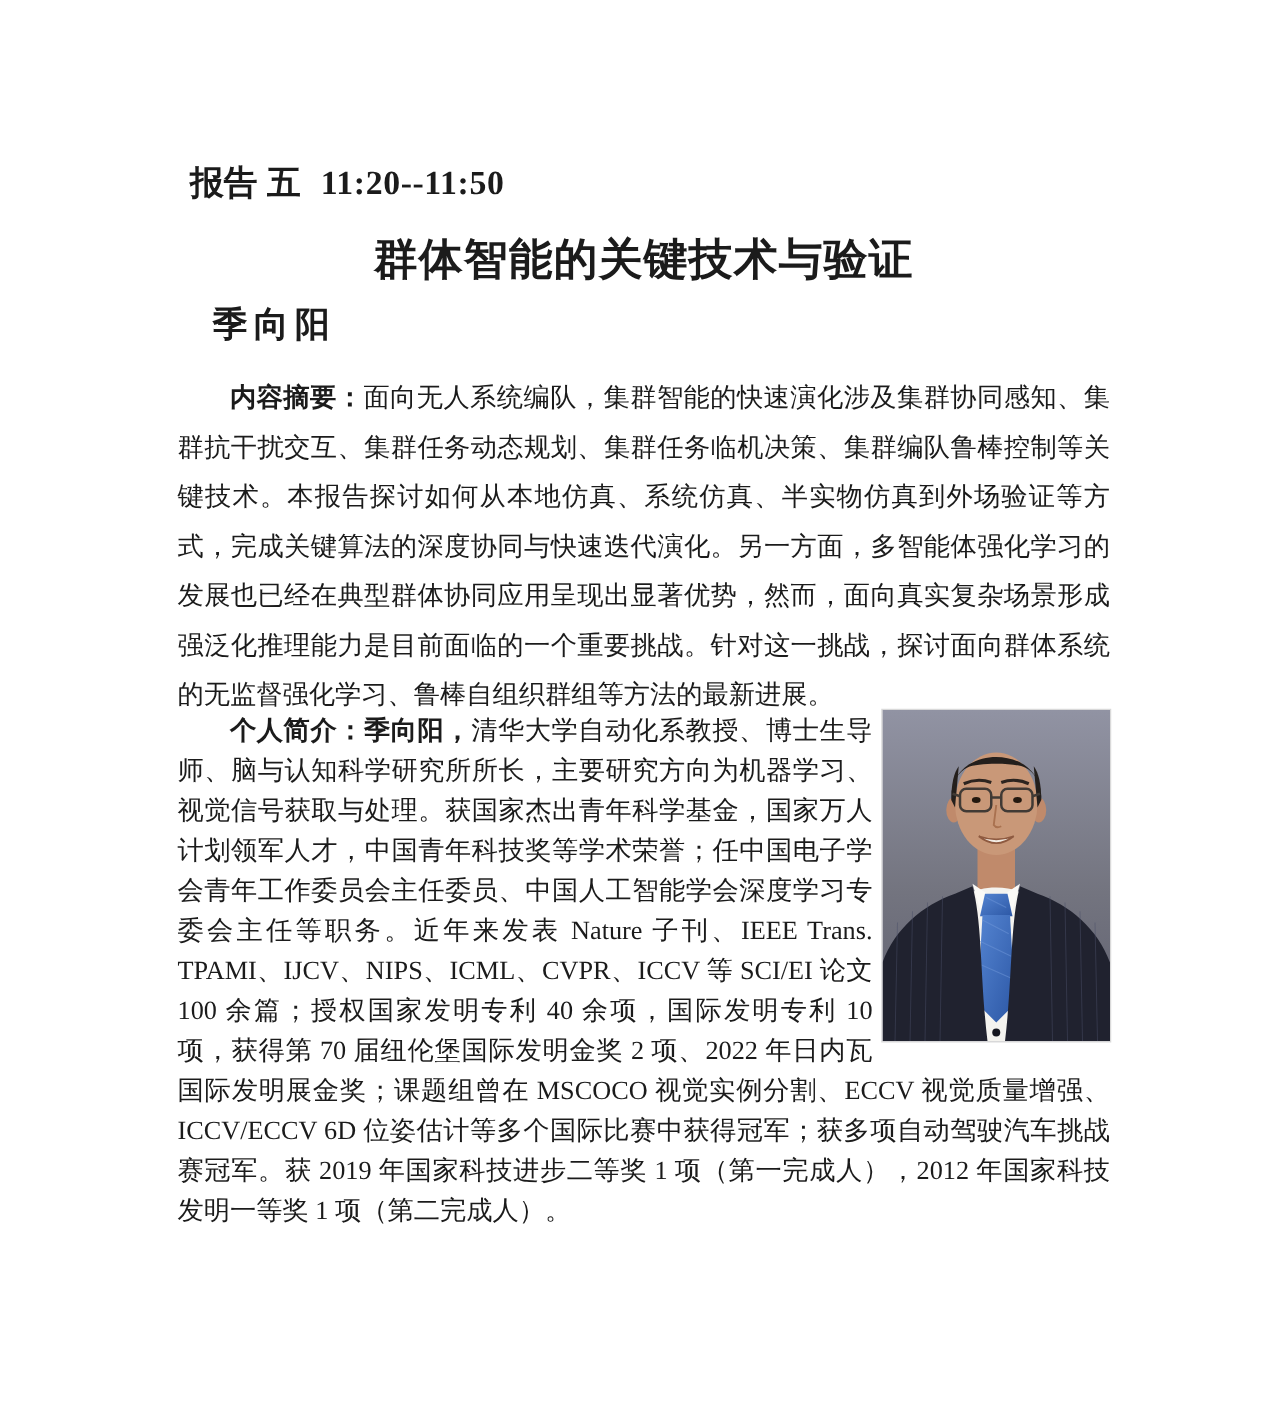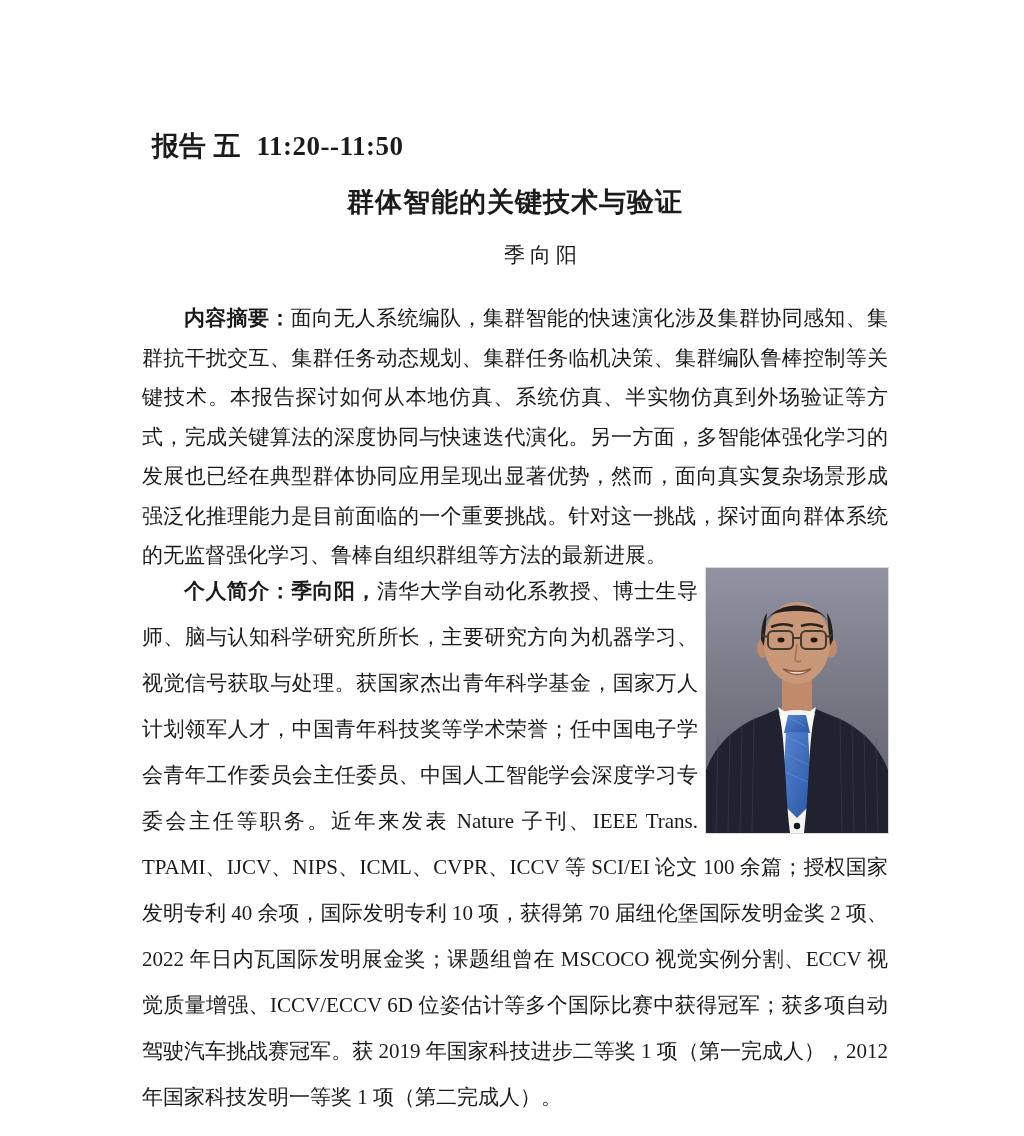--- a/index.html
+++ b/index.html
@@ -30,32 +30,32 @@
   }
   .talk-title {
     position: absolute;
     left: 142px;
     top: 184px;
     width: 746px;
     margin: 0;
     text-align: center;
     font-family: "Liberation Sans", "DejaVu Sans", sans-serif;
     font-weight: bold;
-    font-size: 27px;
+    font-size: 35px;
     letter-spacing: 1px;
   }
   .speaker-name {
     position: absolute;
     left: 170px;
     top: 241px;
     width: 746px;
-    text-align: center;
+    text-align: left;
     font-family: "Liberation Sans", "DejaVu Sans", sans-serif;
-    font-weight: normal;
-    font-size: 21px;
+    font-weight: bold;
+    font-size: 28px;
     letter-spacing: 5px;
   }
   .abstract {
     position: absolute;
     left: 142px;
     top: 299px;
     width: 746px;
     margin: 0;
     font-size: 21px;
     line-height: 39.5px;
@@ -74,21 +74,21 @@
     height: 265px;
     margin-left: 8px;
     margin-bottom: 10px;
     outline: 1px solid #d9d9d9;
     background: #75758a;
   }
   .portrait svg { display: block; }
   .bio-text {
     margin: 0;
     font-size: 21px;
-    line-height: 46px;
+    line-height: 32px;
     text-align: justify;
     text-indent: 2em;
   }
   .b { font-weight: bold; }
 </style>
 </head>
 <body>
 
 <div class="page">
 

